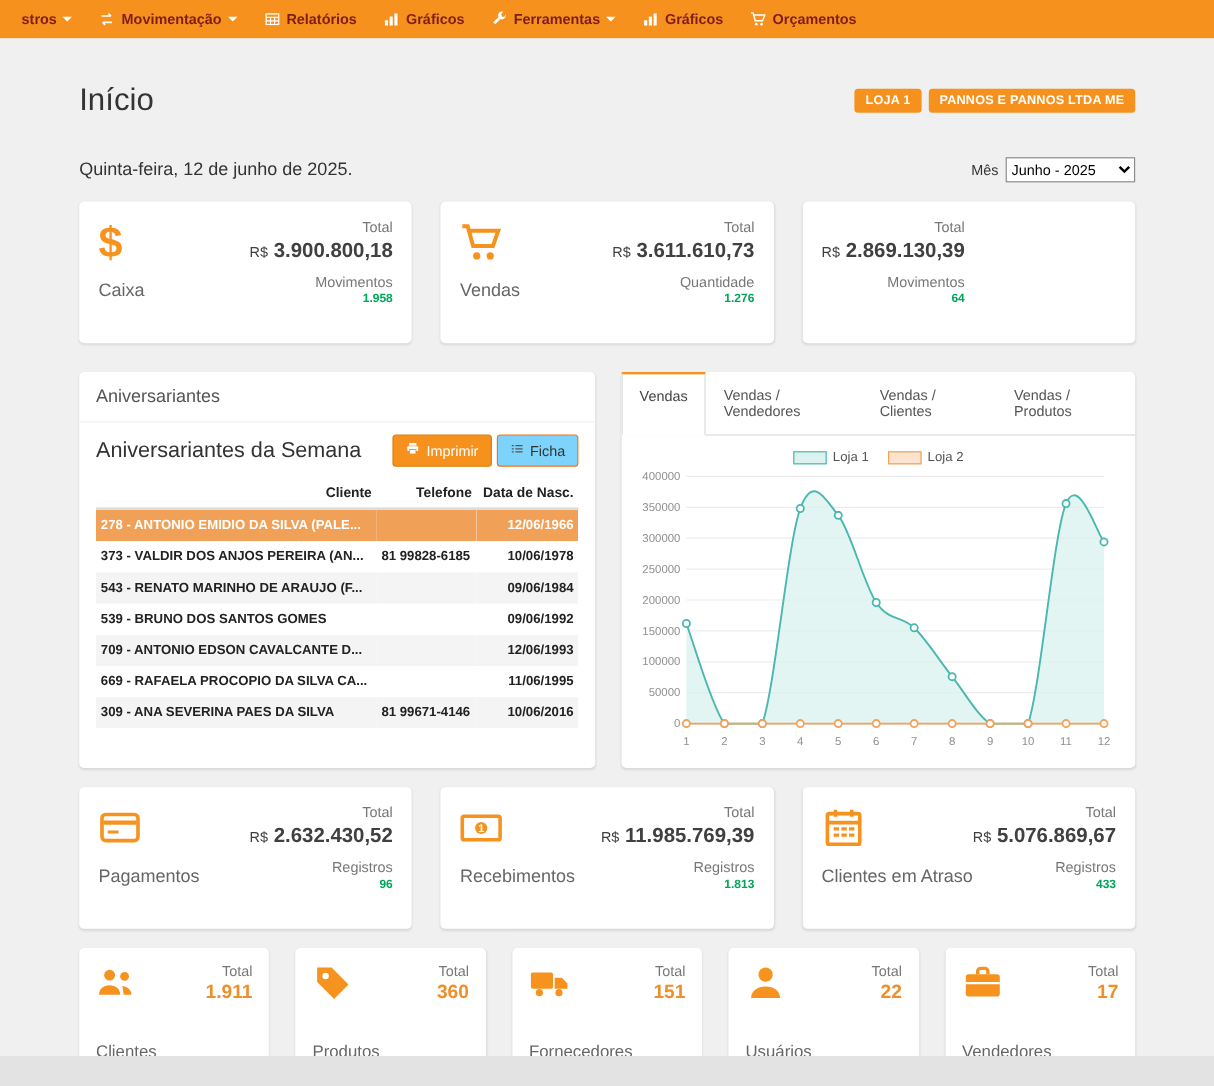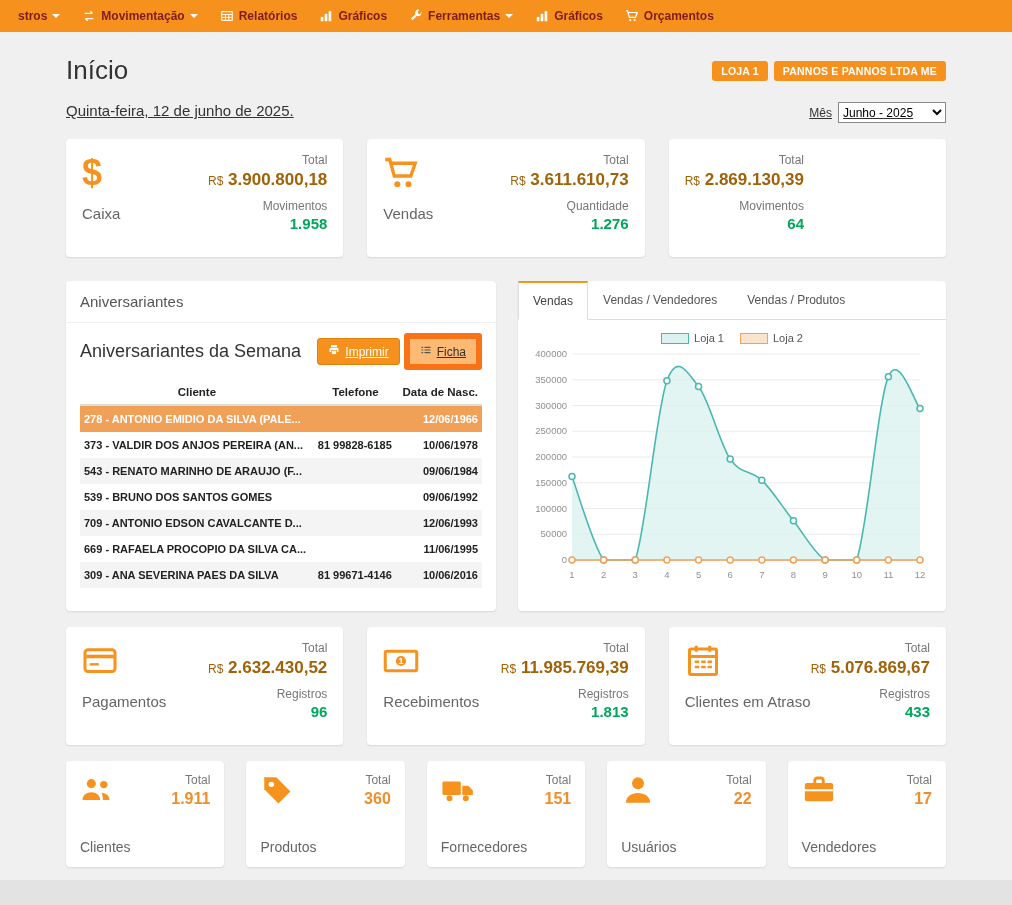--- a/index.html
+++ b/index.html
@@ -14,55 +14,55 @@
     color:#7f1d1d; font-size:12px; font-weight:bold; padding-left:16px;
   }
   .nav-item { display:flex; align-items:center; gap:5px; padding:0 11px; cursor:pointer; white-space:nowrap; }
   .nav-item:first-child { padding-left:2px; }
   .caret { width:0; height:0; border-left:4px solid transparent; border-right:4px solid transparent; border-top:4px solid #fff; display:inline-block; }
   .nav-ico { width:14px; height:14px; display:inline-flex; }
   .nav-ico svg { width:14px; height:14px; }
   
   .page { background:#f0f0f0; height:848px; overflow:hidden; }
   .container { width:880px; margin:0 auto; }
-  .header-row { display:flex; justify-content:space-between; align-items:center; padding-top:23px; }
+  .header-row { display:flex; justify-content:space-between; align-items:center; padding-top:36px; }
   .page-title { font-size:26px; font-weight:500; color:#333; }
   .badges { display:flex; gap:6px; }
   .badge { background:#f6911e; color:#fff; font-size:10.5px; font-weight:bold; padding:4px 9px; border-radius:3px; letter-spacing:.2px; }
-  .date-row { display:flex; justify-content:space-between; align-items:flex-start; margin-top:16px;text-decoration:underline; }
+  .date-row { display:flex; justify-content:space-between; align-items:center; margin-top:32px; }
   .date-text { font-size:15px; color:#333; }
   .month-wrap { display:flex; align-items:center; gap:6px; font-size:12px; color:#333; }
   .month-select { font-size:12px; height:21px; min-width:108px; border:1px solid #8a8a8a; background:#fff; font-family:inherit; }
   
   .grid3 { display:grid; grid-template-columns:repeat(3,1fr); gap:24px; margin-top:16px; }
   .stat-card {
     background:#fff; border-radius:4px; height:118px; padding:14px 16px;
     display:flex; justify-content:space-between; box-shadow:0 1px 2px rgba(0,0,0,.10);
   }
   .stat-left { display:flex; flex-direction:column; gap:12px; }
   .stat-icon { color:#f6921e; font-size:36px; font-weight:bold; line-height:38px; height:40px; display:flex; align-items:center; }
   .stat-icon svg { width:36px; height:36px; }
   .stat-name { font-size:15px; color:#666; }
   .stat-right { text-align:right; }
   .muted { font-size:12px; color:#777; }
-  .stat-total { font-size:17px; font-weight:bold; color:#a16207; margin:3px 0 9px; }
+  .stat-total { font-size:17px; font-weight:bold; color:#404040; margin:3px 0 9px; }
   .stat-total .currency { font-size:12px; font-weight:normal; }
-  .stat-count { font-size:15px; font-weight:bold; color:#00a65a; margin-top:2px; }
+  .stat-count { font-size:10px; font-weight:bold; color:#00a65a; margin-top:2px; }
   
   .mid-grid { display:grid; grid-template-columns:430px 428px; gap:22px; margin-top:24px; }
   .panel { background:#fff; border-radius:4px; box-shadow:0 1px 2px rgba(0,0,0,.10); min-height:330px; }
   .panel-title { font-size:15px; color:#555; padding:12px 14px; border-bottom:1px solid #f0f0f0; }
   .sub-row { display:flex; justify-content:space-between; align-items:center; padding:10px 14px 8px; }
   .sub-title { font-size:18px; color:#333; }
-  .btn { display:inline-flex; align-items:center; gap:5px; font-size:12px; padding:5px 10px; border-radius:3px; cursor:pointer; font-family:inherit;text-decoration:underline; }
+  .btn { display:inline-flex; align-items:center; gap:5px; font-size:12px; padding:5px 10px; border-radius:3px; cursor:pointer; font-family:inherit; }
   .btn-orange { background:#f6911e; border:1px solid #df820d; color:#fff; }
-  .btn-light { background:#fdba74; border:6px solid #f97316; color:#333; margin-left:4px; }
+  .btn-light { background:#7dd3fc; border:1px solid #f97316; color:#333; margin-left:4px; }
   .btn svg { width:12px; height:12px; }
   .bday-table { width:calc(100% - 28px); margin:2px 14px 14px; border-collapse:collapse; font-size:11px; }
-  .bday-table th { text-align:center; font-size:11.5px; color:#222; padding:6px 4px; border-bottom:2px solid #ddd; }
+  .bday-table th { text-align:right; font-size:11.5px; color:#222; padding:6px 4px; border-bottom:2px solid #ddd; }
   .bday-table th.right, .bday-table td.right { text-align:right; }
   .bday-table td { padding:7px 4px; font-weight:bold; color:#222; white-space:nowrap; overflow:hidden; max-width:235px; }
   .bday-table tbody tr:nth-child(odd) { background:#f4f4f4; }
   .bday-table tbody tr.highlight { background:#f0a057; }
   .bday-table tbody tr.highlight td { color:#fff; }
   
   .tabs { display:flex; border-bottom:1px solid #ddd; font-size:12px; color:#555; }
   .tab { padding:11px 14px; cursor:pointer; border:1px solid transparent; }
   .tab.active {
     background:#fff; border-color:#ddd; border-bottom-color:#fff;
@@ -278,20 +278,21 @@
             <td class="right">10/06/2016</td>
           </tr>
         </tbody>
       </table>
     </div>
 
     <div class="panel">
       <div class="tabs">
         <div class="tab active">Vendas</div>
         <div class="tab">Vendas / Vendedores</div>
+        <div class="tab">Vendas / Clientes</div>
         <div class="tab">Vendas / Produtos</div>
       </div>
       <div class="chart-wrap">
         <div class="chart-legend">
               <span class="legend-item"><span class="swatch" style="background:#dcf2f0;border-color:#4ab8b0"></span>Loja 1</span>
               <span class="legend-item"><span class="swatch" style="background:#fbe3cd;border-color:#f3a258"></span>Loja 2</span>
             </div>
         <svg width="404" height="240">
               <line x1="44" x2="392" y1="214" y2="214" stroke="#c8c8c8" stroke-width="1"></line>
               <text class="tick" x="39" y="217" text-anchor="end">0</text>

